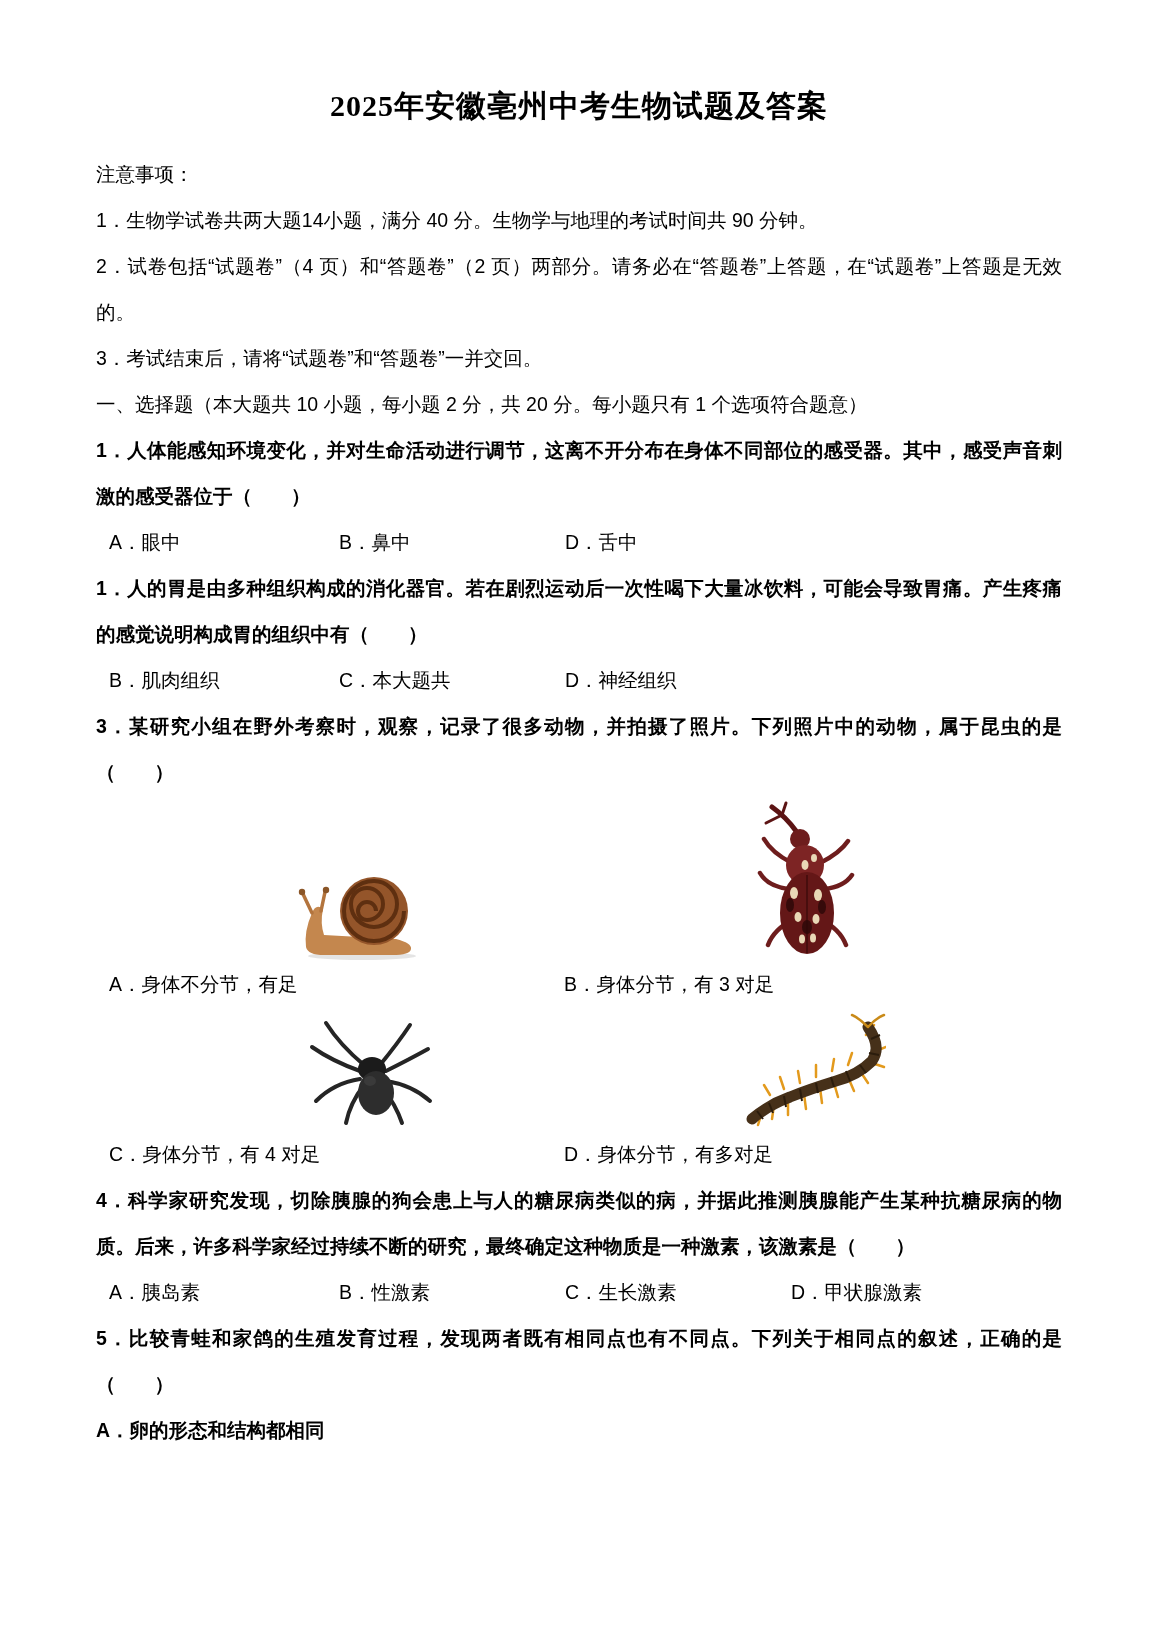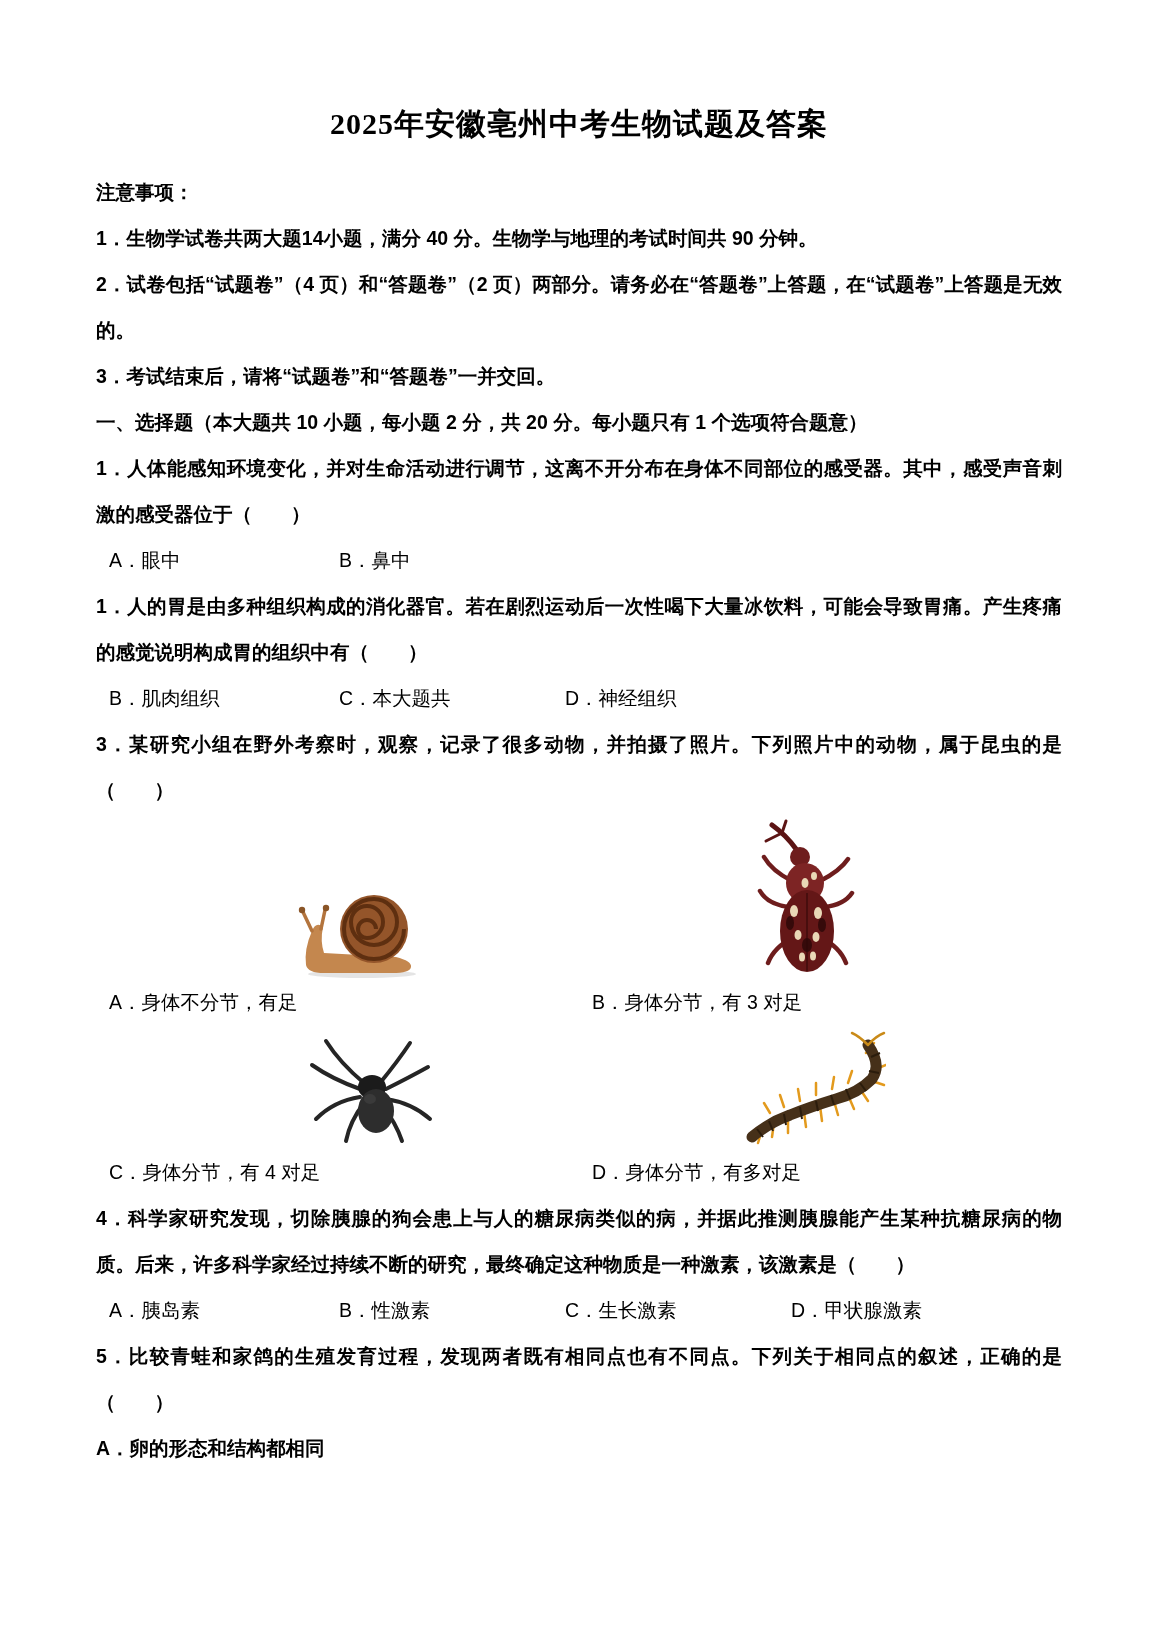--- a/index.html
+++ b/index.html
@@ -9,34 +9,33 @@
     font-family:"Liberation Sans","DejaVu Sans",sans-serif;
     color:#000;
   }
   .page { padding:86px 96px 60px 96px; }
   .title {
     text-align:center;
     font-family:"Liberation Serif","DejaVu Serif",serif;
     font-size:30px; font-weight:700;
     margin-bottom:24px;
     letter-spacing:1px;
-    margin-top:18px;
   }
   .para {
     font-size:19.5px; line-height:46px;
     text-align:justify;
     font-weight:700;
   }
-  .bold { font-weight:700; }
+  .bold { font-weight:400; }
   .options-row {
     display:grid;
     grid-template-columns:230px 226px 226px 1fr;
     font-size:19.5px; line-height:46px;
   }
-  .options-row.two-col { grid-template-columns:455px 1fr;gap:28px; }
+  .options-row.two-col { grid-template-columns:455px 1fr; }
   .option { display:block;margin-left:13px; }
   .img-row {
     display:grid;
     grid-template-columns:455px 1fr;
     align-items:end;
     margin-top:6px;
   }
   .img-cell { display:flex; align-items:flex-end; }
   .offset-snail    { margin-left:200px; }
   .offset-weevil   { margin-left:205px; }
@@ -55,20 +54,21 @@
   <p class="para bold">1．生物学试卷共两大题14小题，满分 40 分。生物学与地理的考试时间共 90 分钟。</p>
   <p class="para bold">2．试卷包括“试题卷”（4 页）和“答题卷”（2 页）两部分。请务必在“答题卷”上答题，在“试题卷”上答题是无效的。</p>
   <p class="para bold">3．考试结束后，请将“试题卷”和“答题卷”一并交回。</p>
 
   <p class="para bold">一、选择题（本大题共 10 小题，每小题 2 分，共 20 分。每小题只有 1 个选项符合题意）</p>
 
   <p class="para">1．人体能感知环境变化，并对生命活动进行调节，这离不开分布在身体不同部位的感受器。其中，感受声音刺激的感受器位于（　　）</p>
   <div class="options-row">
     <span class="option">A．眼中</span>
     <span class="option">B．鼻中</span>
+    <span class="option">D．舌中</span>
   </div>
 
   <p class="para">1．人的胃是由多种组织构成的消化器官。若在剧烈运动后一次性喝下大量冰饮料，可能会导致胃痛。产生疼痛的感觉说明构成胃的组织中有（　　）</p>
   <div class="options-row">
     <span class="option">B．肌肉组织</span>
     <span class="option">C．本大题共</span>
     <span class="option">D．神经组织</span>
   </div>
 
   <p class="para">3．某研究小组在野外考察时，观察，记录了很多动物，并拍摄了照片。下列照片中的动物，属于昆虫的是（　　）</p>

